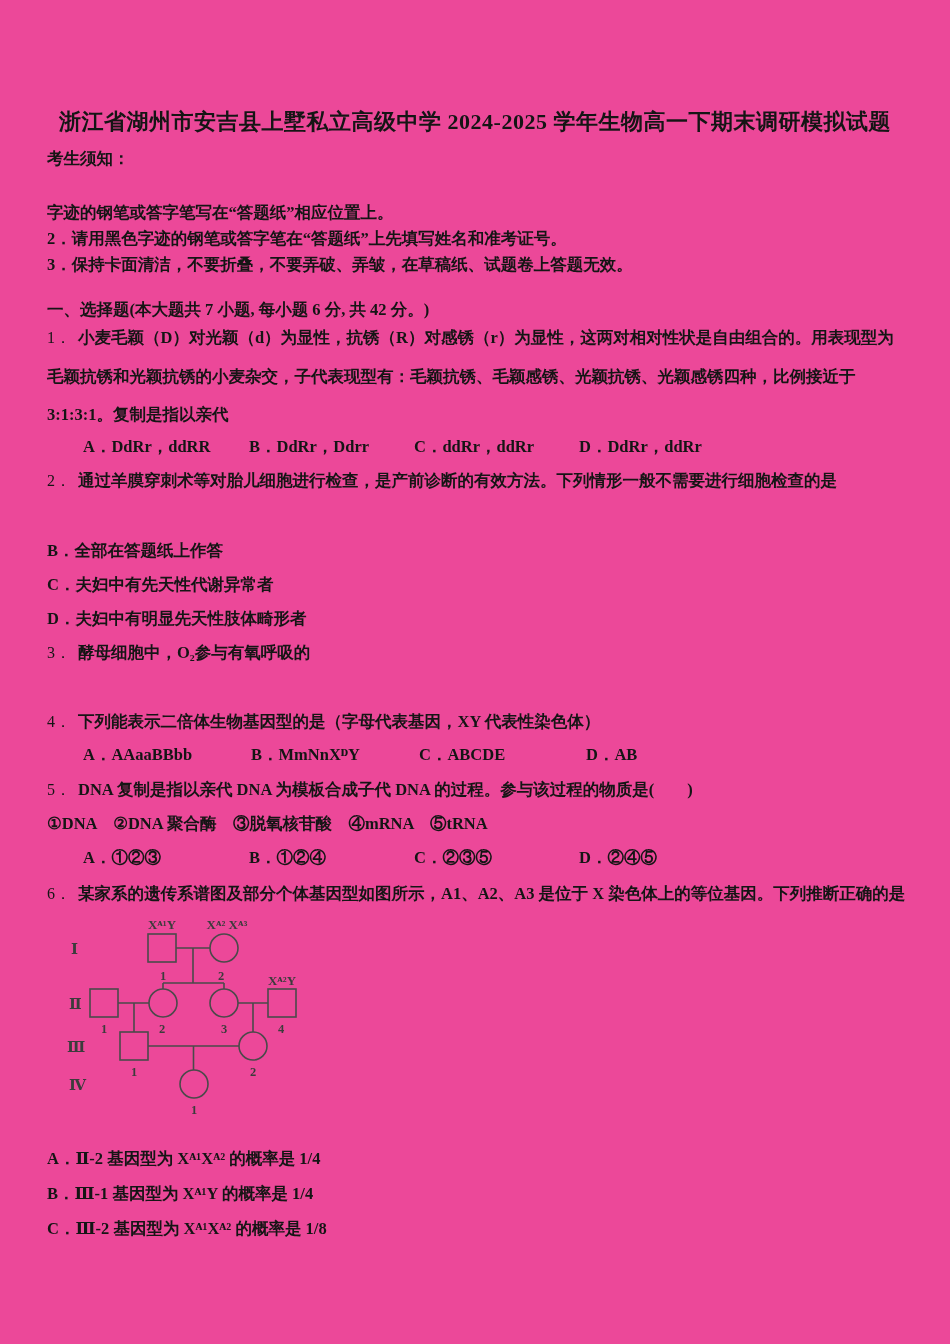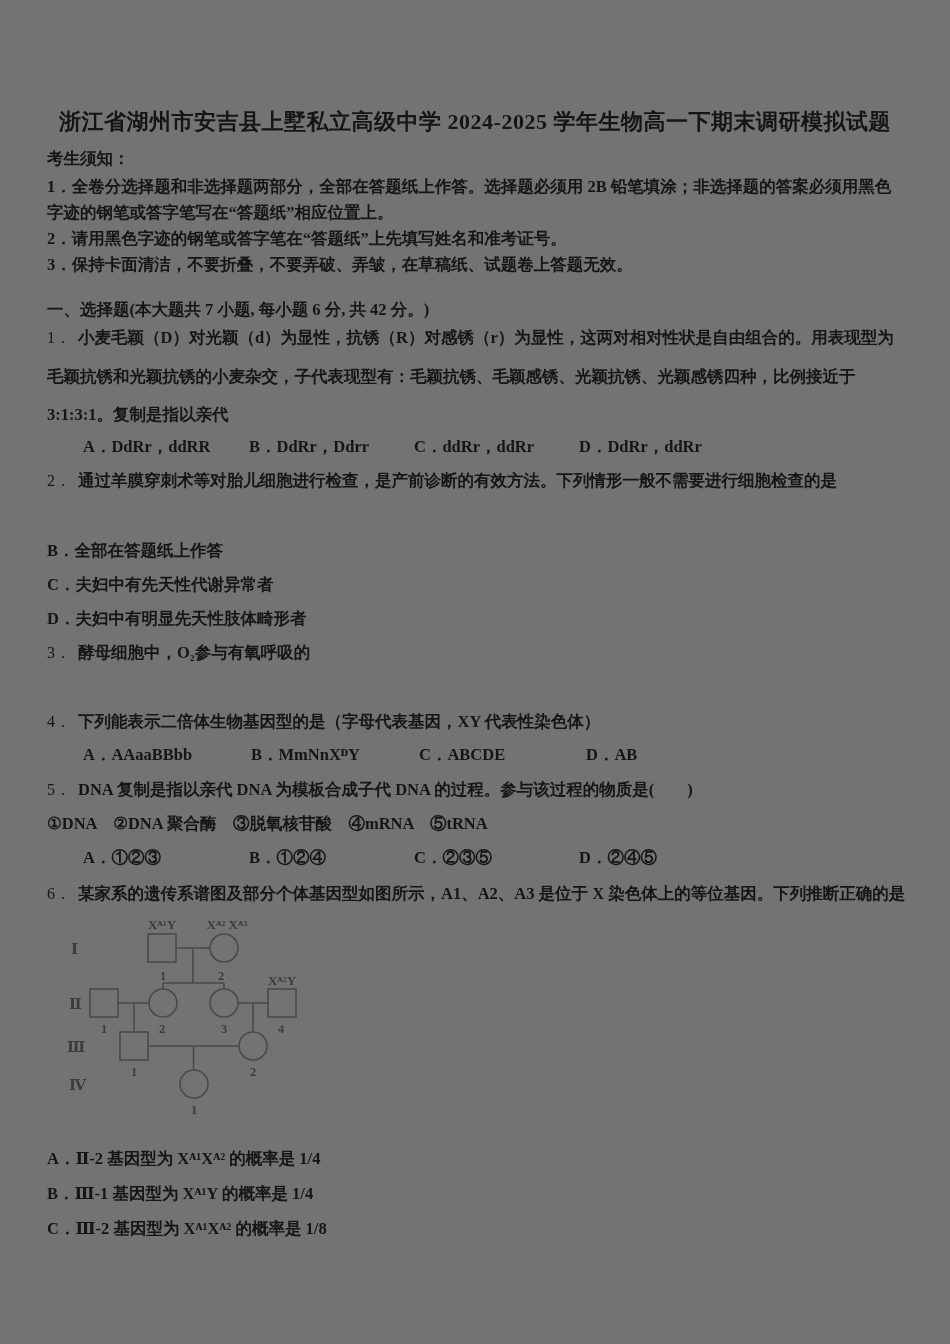--- a/index.html
+++ b/index.html
@@ -1,17 +1,17 @@
 <!DOCTYPE html>
 <html><head>
 <meta charset="utf-8">
 <style>
   html, body { margin:0; padding:0; background:#ffffff; }
   .page {
-    position:relative; width:950px; height:1344px; background:#737373;
+    position:relative; width:950px; height:1344px; background:#ec4899;
     font-family:"Liberation Serif","DejaVu Serif",serif;
     color:#151515; overflow:hidden;
   }
   .title {
     position:absolute; top:107px; left:0; width:100%; text-align:center;
     font-size:22px; font-weight:bold; letter-spacing:0.5px; white-space:nowrap;
   }
   .ln {
     position:absolute; left:47px; white-space:nowrap;
     font-size:16.5px; font-weight:bold;
@@ -30,21 +30,20 @@
   .ped-text .row  { font-size:15px; }
 </style>
 </head>
 <body>
 
 <div class="page">
 
   <div class="title">浙江省湖州市安吉县上墅私立高级中学 2024-2025 学年生物高一下期末调研模拟试题</div>
 
   <div class="ln" style="top:148px">考生须知：</div>
-  <div class="ln" style="top:176px">1．全卷分选择题和非选择题两部分，全部在答题纸上作答。选择题必须用 2B 铅笔填涂；非选择题的答案必须用黑色</div>
   <div class="ln" style="top:202px">字迹的钢笔或答字笔写在“答题纸”相应位置上。</div>
   <div class="ln" style="top:228px">2．请用黑色字迹的钢笔或答字笔在“答题纸”上先填写姓名和准考证号。</div>
   <div class="ln" style="top:254px">3．保持卡面清洁，不要折叠，不要弄破、弄皱，在草稿纸、试题卷上答题无效。</div>
 
   <div class="ln" style="top:299px">一、选择题(本大题共 7 小题, 每小题 6 分, 共 42 分。)</div>
 
   <div class="ln" style="top:327px"><span class="qn">1．</span><span>小麦毛颖（D）对光颖（d）为显性，抗锈（R）对感锈（r）为显性，这两对相对性状是自由组合的。用表现型为</span></div>
   <div class="ln" style="top:366px">毛颖抗锈和光颖抗锈的小麦杂交，子代表现型有：毛颖抗锈、毛颖感锈、光颖抗锈、光颖感锈四种，比例接近于</div>
   <div class="ln" style="top:404px">3:1:3:1。复制是指以亲代</div>
   <div class="optrow" style="top:436px">

